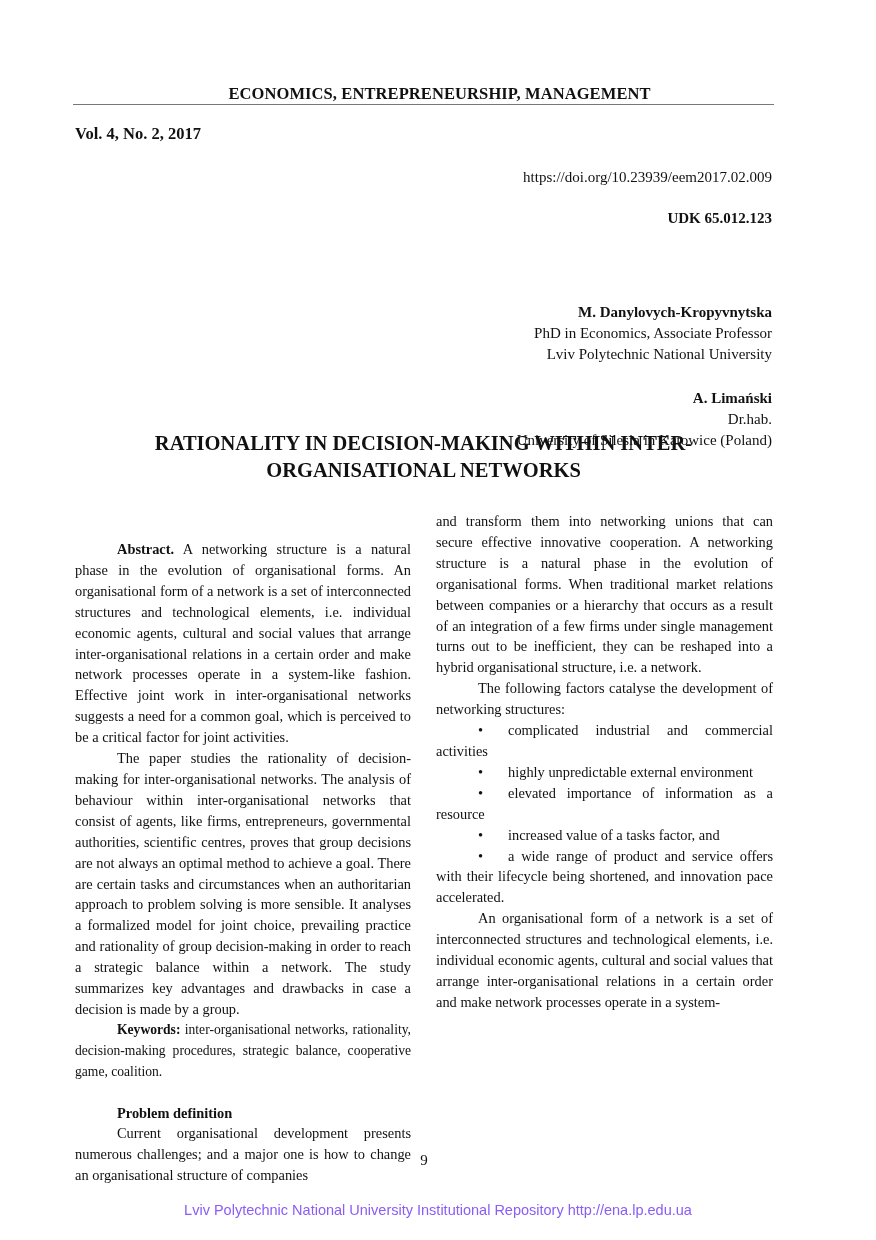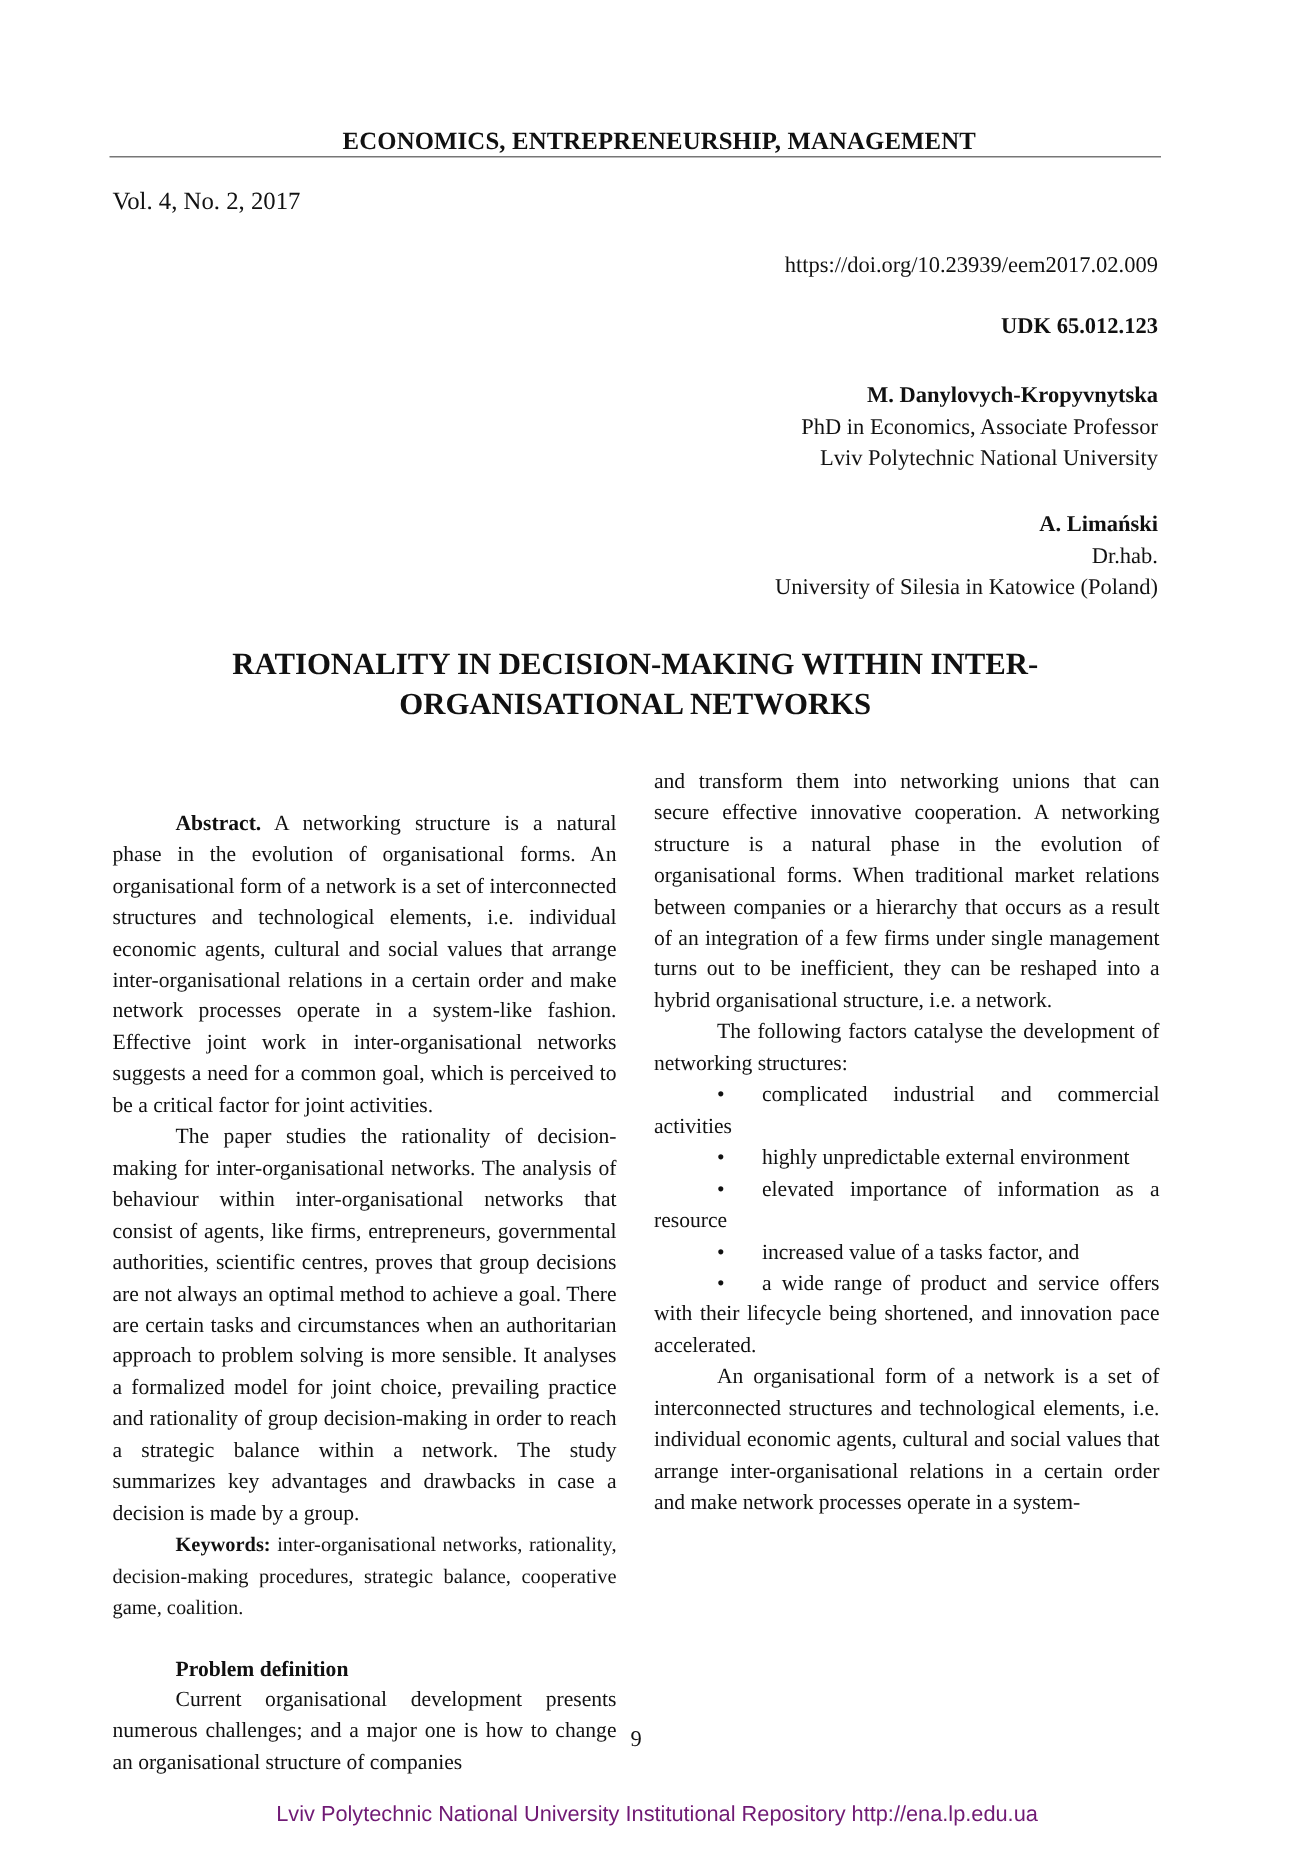--- a/index.html
+++ b/index.html
@@ -3,42 +3,42 @@
 <meta charset="utf-8">
 <style>
   html, body { margin: 0; padding: 0; background: #ffffff; }
   body { width: 876px; height: 1240px; position: relative; overflow: hidden;
          font-family: "Liberation Serif", "DejaVu Serif", serif; color: #111; }
   .abs { position: absolute; }
   .journal-header { left: 89px; width: 701px; top: 84px; text-align: center;
          font-weight: bold; font-size: 16.5px; letter-spacing: 0.1px; }
   .header-rule { left: 73px; width: 701px; top: 104px; height: 0;
          border-top: 1.5px solid #777; }
-  .volume { left: 75px; top: 124px; font-weight: normal; font-size: 16.5px; }
+  .volume { left: 75px; top: 124px; font-weight: bold; font-size: 16.5px; }
   .doi { right: 104px; top: 169px; font-size: 15px; }
   .udk { right: 104px; top: 210px; font-weight: bold; font-size: 15px; }
-  .author { right: 104px; text-align: right; font-size: 15px; line-height: 21px; }
+  .author { right: 104px; text-align: right; font-size: 15px; line-height: 21px; margin-top: 48px; }
   .author .name { font-weight: bold; }
   .author1 { top: 254px; }
   .author2 { top: 340px; }
   .title { left: 73px; width: 701px; top: 430px; text-align: center;
          font-weight: bold; font-size: 20.5px; line-height: 27px; }
   .col { font-size: 14.4px; line-height: 20.9px; text-align: justify; }
   .col-left { left: 75px; width: 336px; top: 511px; margin-top: 28px; }
   .col-right { left: 436px; width: 337px; top: 511px; }
   .col p { margin: 0; }
   .indent { text-indent: 42px; }
   .kw { font-size: 13.6px; }
   .section-heading { font-weight: bold; text-indent: 42px; margin-top: 20px !important; }
   .bullet { text-indent: 42px; }
   .bullet .dot { display: inline-block; width: 30px; text-indent: 0; }
   .page-number { left: 0; width: 848px; top: 1152px; text-align: center; font-size: 15px; }
   .repo-footer { left: 0; width: 876px; top: 1202px; text-align: center;
          font-family: "Liberation Sans", "DejaVu Sans", sans-serif;
-         font-size: 14.5px; color: #701a75; }
+         font-size: 14.5px; color: #8b5cf6; }
 </style>
 </head>
 <body>
 
 <div class="abs journal-header">ECONOMICS, ENTREPRENEURSHIP, MANAGEMENT</div>
 <div class="abs header-rule"></div>
 <div class="abs volume">Vol. 4, No. 2, 2017</div>
 <div class="abs doi">https://doi.org/10.23939/eem2017.02.009</div>
 <div class="abs udk">UDK 65.012.123</div>
 

